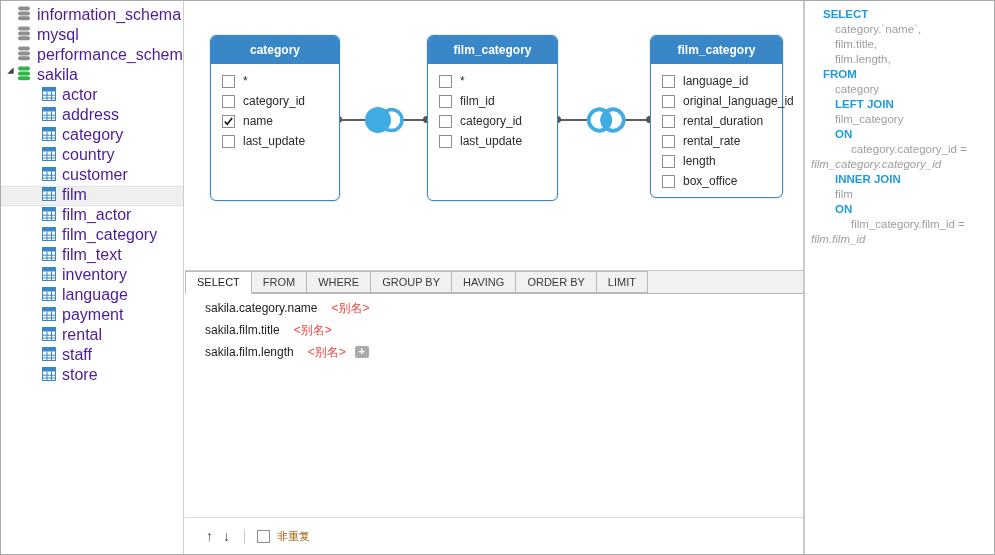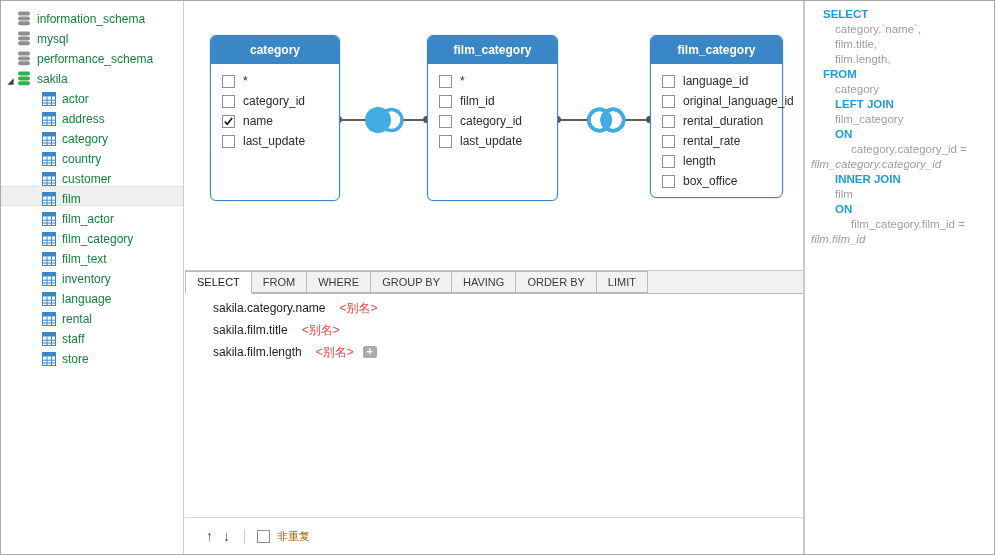--- a/index.html
+++ b/index.html
@@ -3,21 +3,21 @@
 <meta charset="utf-8">
 <style>
   html,body{margin:0;padding:0;background:#e8e8e8;}
   #app{position:relative;width:995px;height:555px;background:#ffffff;
        font-family:"Liberation Sans",sans-serif;overflow:hidden;}
   #frame{position:absolute;inset:0;border:1px solid #a9a9a9;pointer-events:none;z-index:60;}
 
   
   #sidebar{position:absolute;left:1px;top:1px;width:183px;height:553px;background:#fff;
            border-right:1px solid #cdcdcd;box-sizing:border-box;padding-top:5px;overflow:hidden;}
-  .tree-row{display:flex;align-items:flex-end;height:20px;font-size:12px;color:#15803d;cursor:default;}
+  .tree-row{display:flex;align-items:flex-start;height:20px;font-size:16px;color:#4c1d95;cursor:default;}
   .tree-row.selected{background:#efefef;box-shadow:inset 0 1px 0 #e3e3e3, inset 0 -1px 0 #e3e3e3;}
   .arrow{width:13px;margin-left:3px;display:flex;align-items:center;justify-content:center;flex:0 0 13px;}
   .ind2{width:41px;flex:0 0 41px;}
   .tree-icon{width:14px;height:15px;margin-right:6px;display:flex;align-items:center;flex:0 0 14px;}
   .tree-icon svg{display:block;}
   .tree-label{white-space:nowrap;}
 
   
   #main{position:absolute;left:185px;top:1px;width:620px;height:553px;box-sizing:border-box;
         border-right:2px solid #c9c9c9;display:flex;flex-direction:column;background:#fff;}
@@ -42,21 +42,21 @@
 
   
   #qb{flex:1;display:flex;flex-direction:column;min-height:0;}
   #qb-tabs{height:24px;flex:0 0 24px;background:#f1f1f1;border-top:1px solid #c9c9c9;
            border-bottom:1px solid #b9b9b9;display:flex;align-items:flex-end;box-sizing:border-box;}
   .qb-tab{box-sizing:border-box;height:22px;line-height:20px;padding:0 11px;font-size:11px;color:#3a3a3a;
           background:#f1f1f1;border:1px solid #b9b9b9;border-left-width:0;cursor:pointer;white-space:nowrap;}
   .qb-tab:first-child{border-left-width:1px;}
   .qb-tab.active{background:#fff;height:23px;line-height:21px;margin-bottom:-1px;border-bottom:1px solid #fff;
                  color:#1a1a1a;position:relative;z-index:2;}
-  #qb-content{flex:1;background:#fff;padding:3px 0 0 28px;overflow:hidden;}
+  #qb-content{flex:1;background:#fff;padding:3px 0 0 20px;overflow:hidden;}
   .sel-row{height:22px;display:flex;align-items:center;font-size:12px;color:#1c1c1c;}
   .sel-alias{margin-left:14px;color:#ef4444;cursor:pointer;}
   .add-btn{margin-left:9px;width:14px;height:12px;background:#ababab;border-radius:2px;color:#fff;
            font-size:11px;font-weight:bold;line-height:11px;text-align:center;cursor:pointer;}
   #qb-toolbar{height:36px;flex:0 0 36px;border-top:1px solid #dadada;display:flex;align-items:center;
               padding-left:21px;background:#fff;}
   .tb-arrow{background:none;border:none;padding:0;margin-right:10px;font-size:14px;color:#4a4a4a;
             font-family:inherit;cursor:pointer;line-height:14px;}
   .tb-sep{width:1px;height:15px;background:#c9c9c9;margin:0 12px 0 4px;}
   #distinct-box{width:13px;height:13px;box-sizing:border-box;border:1px solid #8a8a8a;background:#fff;
@@ -282,20 +282,34 @@
           <svg viewBox="0 0 14 14" width="14" height="14">
             <rect x="0.5" y="0.5" width="13" height="13" fill="#fff" stroke="#3a87c8"></rect>
             <rect x="0.5" y="0.5" width="13" height="4" fill="#3a87c8"></rect>
             <line x1="5" y1="4.5" x2="5" y2="13.5" stroke="#3a87c8"></line>
             <line x1="9.5" y1="4.5" x2="9.5" y2="13.5" stroke="#3a87c8"></line>
             <line x1="0.5" y1="8.2" x2="13.5" y2="8.2" stroke="#3a87c8"></line>
             <line x1="0.5" y1="11" x2="13.5" y2="11" stroke="#3a87c8"></line>
           </svg>
         </span>
         <span class="tree-label">language</span>
+      </div>
+      <div class="tree-row">
+        <span class="ind2"></span>
+        <span class="tree-icon">
+          <svg viewBox="0 0 14 14" width="14" height="14">
+            <rect x="0.5" y="0.5" width="13" height="13" fill="#fff" stroke="#3a87c8"></rect>
+            <rect x="0.5" y="0.5" width="13" height="4" fill="#3a87c8"></rect>
+            <line x1="5" y1="4.5" x2="5" y2="13.5" stroke="#3a87c8"></line>
+            <line x1="9.5" y1="4.5" x2="9.5" y2="13.5" stroke="#3a87c8"></line>
+            <line x1="0.5" y1="8.2" x2="13.5" y2="8.2" stroke="#3a87c8"></line>
+            <line x1="0.5" y1="11" x2="13.5" y2="11" stroke="#3a87c8"></line>
+          </svg>
+        </span>
+        <span class="tree-label">payment</span>
       </div>
       <div class="tree-row">
         <span class="ind2"></span>
         <span class="tree-icon">
           <svg viewBox="0 0 14 14" width="14" height="14">
             <rect x="0.5" y="0.5" width="13" height="13" fill="#fff" stroke="#3a87c8"></rect>
             <rect x="0.5" y="0.5" width="13" height="4" fill="#3a87c8"></rect>
             <line x1="5" y1="4.5" x2="5" y2="13.5" stroke="#3a87c8"></line>
             <line x1="9.5" y1="4.5" x2="9.5" y2="13.5" stroke="#3a87c8"></line>
             <line x1="0.5" y1="8.2" x2="13.5" y2="8.2" stroke="#3a87c8"></line>

